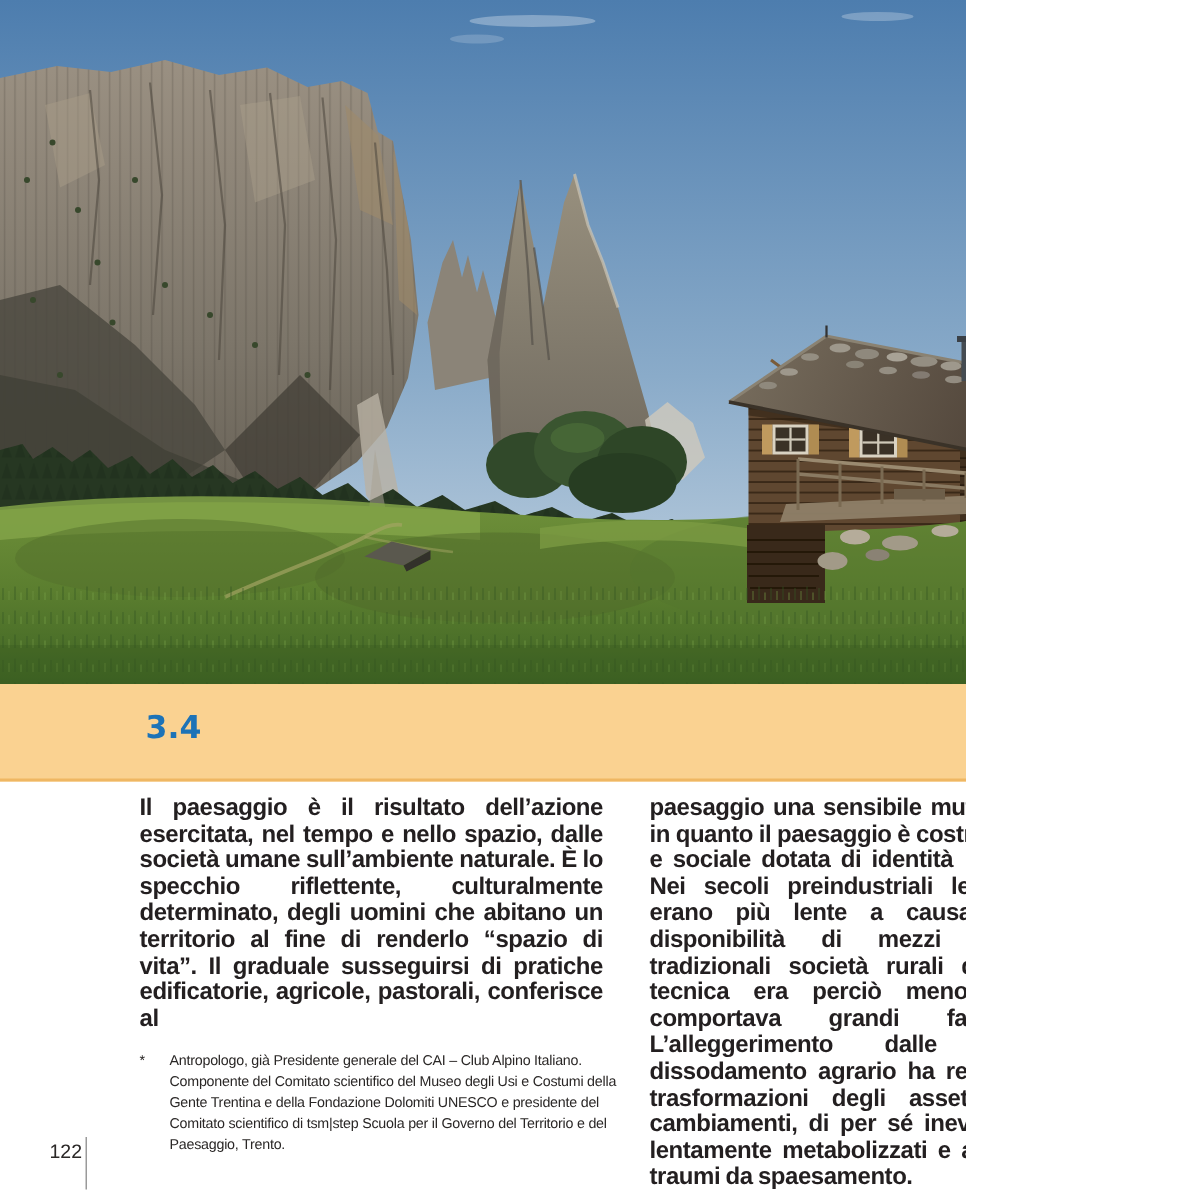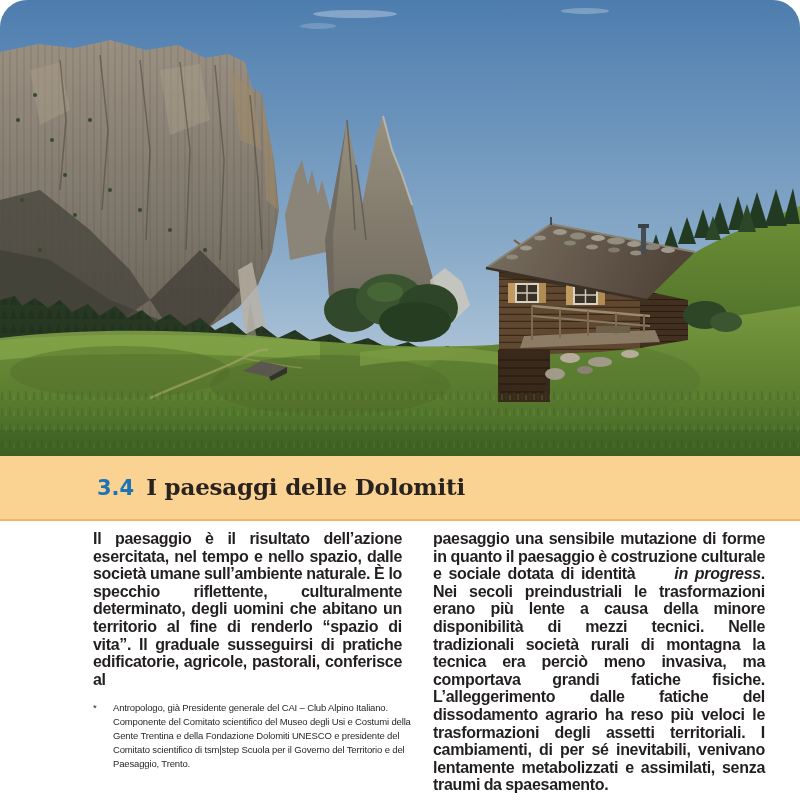--- a/index.html
+++ b/index.html
@@ -1,17 +1,17 @@
 <!DOCTYPE html>
 <html><head>
 <meta charset="utf-8">
 <style>
   html,body{margin:0;padding:0;}
   body{width:800px;height:800px;background:#ffffff;font-family:"Liberation Sans",sans-serif;}
-  .page{position:relative;width:800px;height:800px;background:#fff;overflow:hidden;border-radius:27px;}
+  .page{position:relative;width:644px;height:800px;background:#fff;overflow:hidden;}
 
   .photo{position:absolute;left:0;top:0;width:800px;height:456px;display:block;}
 
   .banner{position:absolute;left:0;top:456px;width:800px;height:65px;background:#fad291;
           border-bottom:2px solid #efb763;box-sizing:border-box;}
   .banner-inner{padding:17px 0 0 97px;display:flex;align-items:baseline;gap:12px;}
   .sec-num{font-family:"DejaVu Sans",sans-serif;font-weight:bold;font-size:21px;color:#1d73b7;letter-spacing:0px;}
   .sec-title{font-family:"DejaVu Serif","Liberation Serif",serif;font-weight:bold;font-size:23px;color:#29231f;letter-spacing:-0.2px;}
 
   .content{position:absolute;left:93px;top:530px;width:672px;}
@@ -270,32 +270,35 @@
 
     <g>
       <rect x="0" y="388" width="800" height="68" fill="url(#grassP)" opacity="0.45"></rect>
       <rect x="0" y="430" width="800" height="26" fill="#36571f" opacity="0.3"></rect>
     </g>
   </svg>
 
   <div class="banner">
     <div class="banner-inner">
       <span class="sec-num">3.4</span>
-      <span class="sec-title">I paesaggi delle Dolomiti</span>
     </div>
   </div>
 
   <div class="content">
     <div class="columns">
       <div class="col-left">
         <p class="body-text">Il paesaggio è il risultato dell’azione esercitata, nel tempo e nello spazio, dalle società umane sull’ambiente naturale. È lo specchio riflettente, culturalmente determinato, degli uomini che abitano un territorio al fine di renderlo “spazio di vita”. Il graduale susseguirsi di pratiche edificatorie, agricole, pastorali, conferisce al</p>
         <div class="footnote">
           <span class="fn-marker">*</span><span>Antropologo, già Presidente generale del CAI – Club Alpino Italiano. Componente del Comitato scientifico del Museo degli Usi e Costumi della Gente Trentina e della Fondazione Dolomiti UNESCO e presidente del Comitato scientifico di tsm|step Scuola per il Governo del Territorio e del Paesaggio, Trento.</span>
         </div>
       </div>
       <div class="col-right">
         <p class="body-text"><span>paesaggio una sensibile mutazione di forme in quanto il paesaggio è costruzione culturale e sociale dotata di identità </span><span class="em">in progress</span><span>. Nei secoli preindustriali le trasformazioni erano più lente a causa della minore disponibilità di mezzi tecnici. Nelle tradizionali società rurali di montagna la tecnica era perciò meno invasiva, ma comportava grandi fatiche fisiche. L’alleggerimento dalle fatiche del dissodamento agrario ha reso più veloci le trasformazioni degli assetti territoriali. I cambiamenti, di per sé inevitabili, venivano lentamente metabolizzati e assimilati, senza traumi da spaesamento.</span></p>
       </div>
     </div>
   </div>
 
+  <div class="footer">
+    <span class="page-num">122</span>
+    <div class="footer-rule"></div>
+  </div>
 
 </div>
 
 </body></html>

